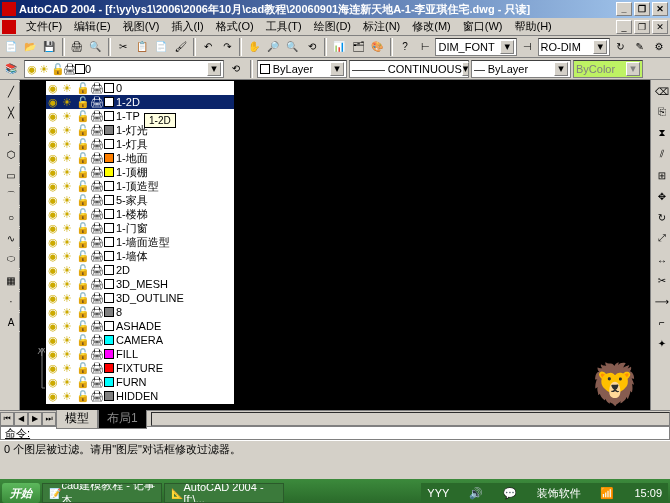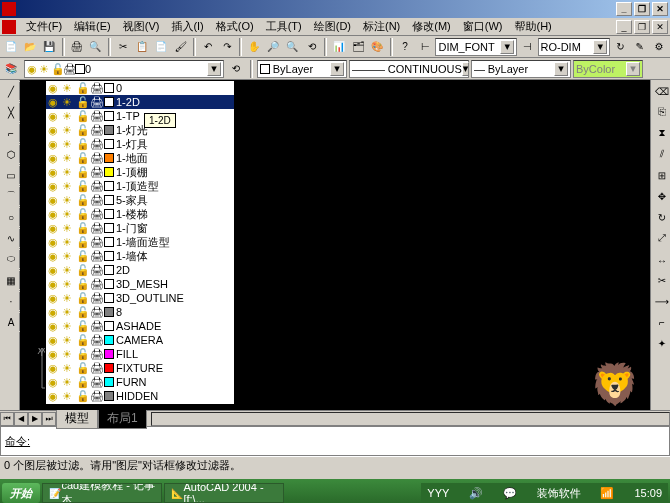--- a/index.html
+++ b/index.html
@@ -33,33 +33,34 @@
 .layerrow { display:flex; align-items:center; height:14px; padding:0 2px; gap:2px; white-space:nowrap; }
 .layerrow.sel { background:#0a246a; color:#fff; }
 .layerrow .sw { width:10px; height:10px; border:1px solid #000; flex-shrink:0; }
 .tooltip { position:absolute; background:#ffffe1; border:1px solid #000; padding:1px 4px; font-size:10px; z-index:20; }
 .lion { position:absolute; right:30px; bottom:2px; font-size:40px; }
 .tabs { height:16px; background:#d4d0c8; display:flex; align-items:center; border-top:1px solid #808080; }
 .tabs .nav { display:flex; }
 .tabs .nav div { width:14px; height:14px; border:1px solid #808080; background:#d4d0c8; display:flex; align-items:center; justify-content:center; font-size:8px; }
 .tabs .tab { padding:1px 8px; border:1px solid #808080; background:#000; color:#888; font-size:12px; }
 .tabs .tab.active { background:#d4d0c8; color:#000; }
-.cmdline { height:30px; background:#fff; border:1px solid #808080; padding:2px 4px; display:flex; align-items:center;text-decoration:underline; }
+.cmdline { height:14px; background:#fff; border:1px solid #808080; padding:2px 4px; display:flex; align-items:center;text-decoration:underline; }
 .statusbar { height:18px; background:#d4d0c8; border-top:1px solid #fff; padding:2px 4px; display:flex; align-items:center; }
 .taskbar { position:absolute; bottom:0; left:0; right:0; height:24px; background:linear-gradient(to bottom,#3c8a3c,#2a6a2a); display:flex; align-items:flex-end; padding:0 2px; gap:2px; }
 .startbtn { height:20px; padding:0 8px; background:linear-gradient(to bottom,#5cb85c,#3a8a3a); color:#fff; border-radius:3px; display:flex; align-items:center; font-weight:bold; font-style:italic; }
 .taskbtn { height:20px; padding:0 6px; background:#3b7a3b; color:#fff; border:1px solid #2a5a2a; display:flex; align-items:center; font-size:10px; max-width:120px; overflow:hidden; }
 .tray { margin-left:auto; height:20px; background:#2a6a2a; padding:0 6px; display:flex; align-items:center; color:#fff; gap:20px; font-size:10px;margin-top:16px; }
 .scrollbar-h { height:14px; background:#d4d0c8; flex:1; margin-left:4px; border:1px inset #808080; }
 </style>
 </head>
 <body>
 
 <div class="titlebar">
   <span class="icon"></span>
+  <span>AutoCAD 2004 - [f:\yy\ys1\2006\2006年10月\cad教程\20060901海连新天地A-1-李亚琪住宅.dwg - 只读]</span>
   <span class="spacer"></span>
   <span class="winbtn">_</span>
   <span class="winbtn">❐</span>
   <span class="winbtn">✕</span>
 </div>
 
 <div class="menubar">
   <span class="menu-icon"></span>
   <span class="menuitem">文件(F)</span>
   <span class="menuitem">编辑(E)</span>

